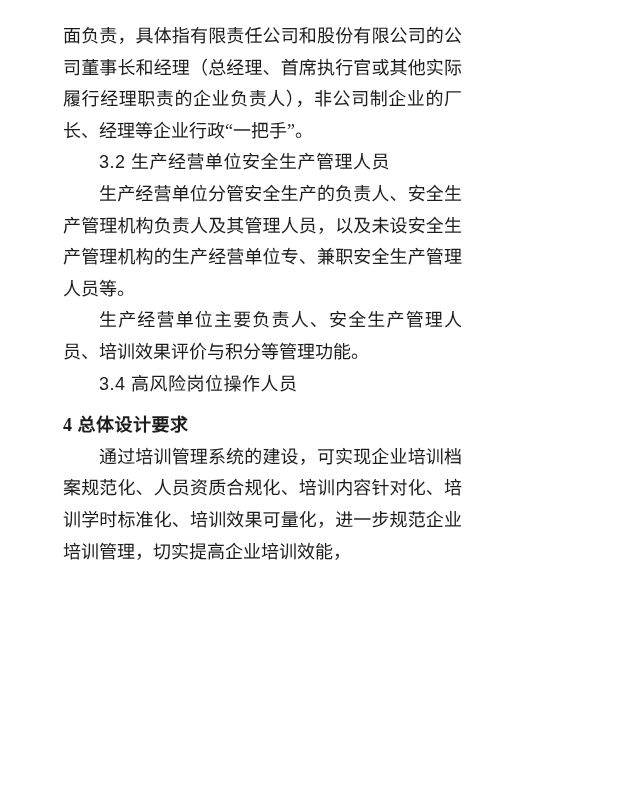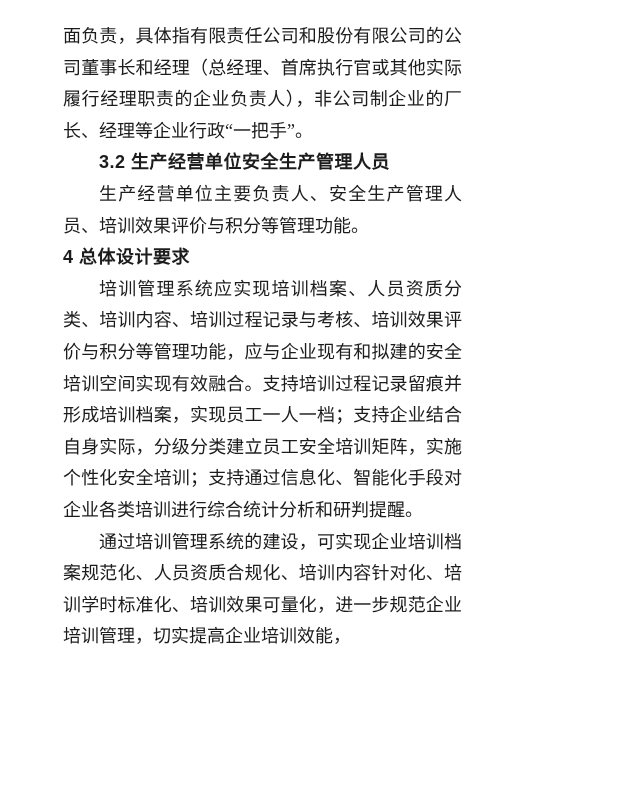--- a/index.html
+++ b/index.html
@@ -30,37 +30,39 @@
     text-align: justify;
     text-justify: inter-character;
     text-indent: 2em;
     word-break: break-all;
     overflow-wrap: break-word;
   }
   .content p.body-continued {
     text-indent: 0;
   }
   .content p.heading-1 {
-    font-family: Liberation Sans, sans-serif;
+    font-family: Liberation Serif, serif;
     font-weight: 700;
     text-indent: 0;
     letter-spacing: 0.5px;
+    margin-top: 10px;
   }
   .content p.heading-2 {
     font-family: "Liberation Sans", "DejaVu Sans", sans-serif;
-    font-weight: 700;
+    font-weight: 400;
     text-indent: 2em;
     letter-spacing: 0.5px;
   }
 </style>
 </head>
 <body>
 
 <div class="page">
   <div class="content" id="doc-content">
       <p class="body-continued">面负责，具体指有限责任公司和股份有限公司的公司董事长和经理（总经理、首席执行官或其他实际履行经理职责的企业负责人），非公司制企业的厂长、经理等企业行政“一把手”。</p>
       <p class="heading-2">3.2 生产经营单位安全生产管理人员</p>
+      <p class="body">生产经营单位分管安全生产的负责人、安全生产管理机构负责人及其管理人员，以及未设安全生产管理机构的生产经营单位专、兼职安全生产管理人员等。</p>
       <p class="body">生产经营单位主要负责人、安全生产管理人员、培训效果评价与积分等管理功能。</p>
+      <p class="heading-2">3.4 高风险岗位操作人员</p>
       <p class="heading-1">4 总体设计要求</p>
-      <p class="body">培训管理系统应实现培训档案、人员资质分类、培训内容、培训过程记录与考核、培训效果评价与积分等管理功能，应与企业现有和拟建的安全培训空间实现有效融合。支持培训过程记录留痕并形成培训档案，实现员工一人一档；支持企业结合自身实际，分级分类建立员工安全培训矩阵，实施个性化安全培训；支持通过信息化、智能化手段对企业各类培训进行综合统计分析和研判提醒。</p>
       <p class="body">通过培训管理系统的建设，可实现企业培训档案规范化、人员资质合规化、培训内容针对化、培训学时标准化、培训效果可量化，进一步规范企业培训管理，切实提高企业培训效能，</p>
     </div>
 </div>
 
 </body></html>

